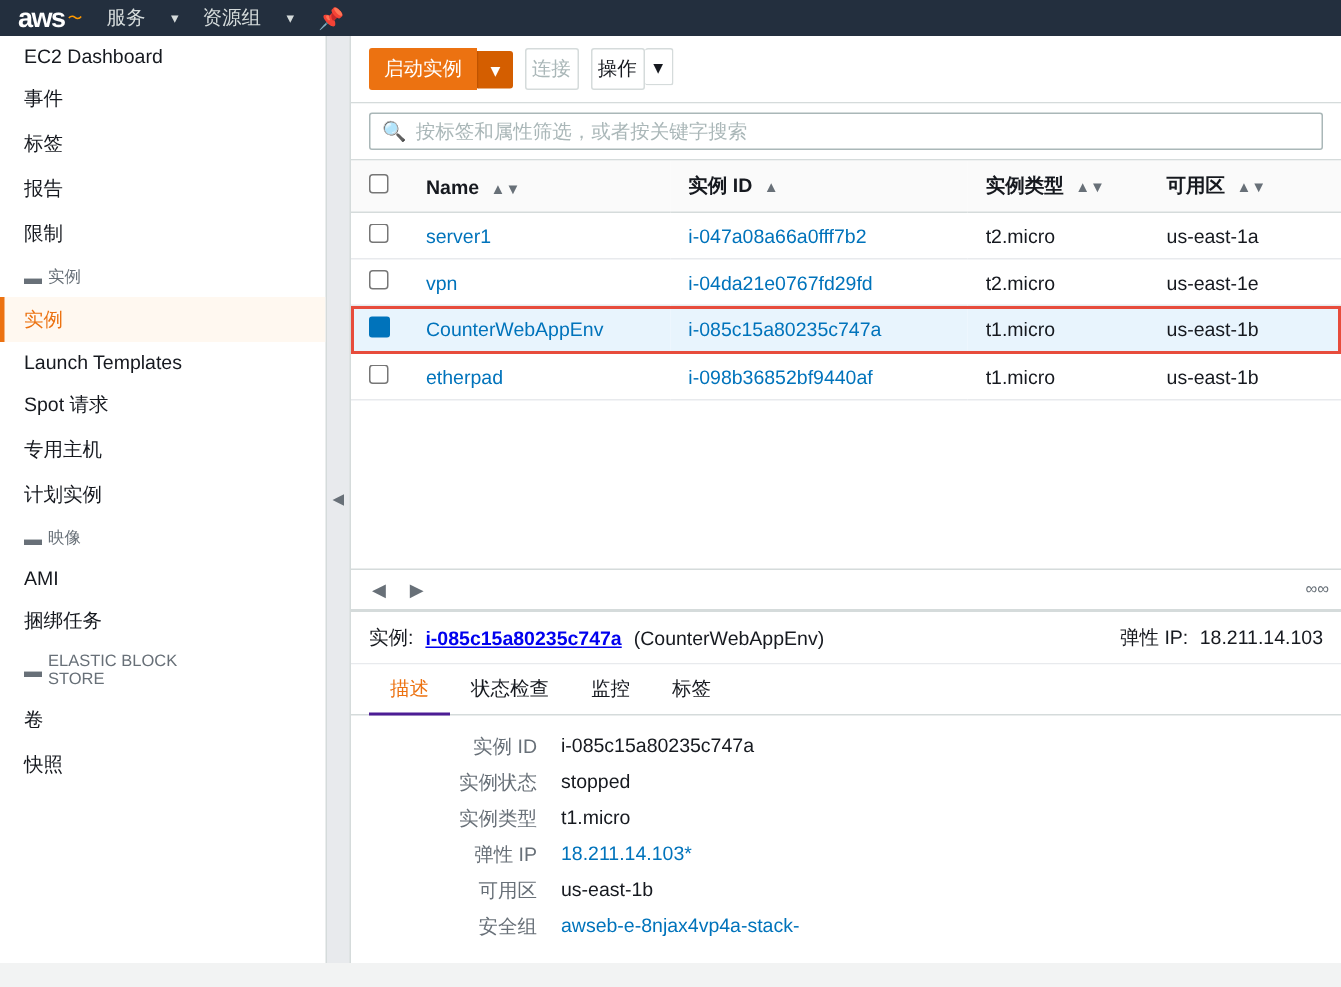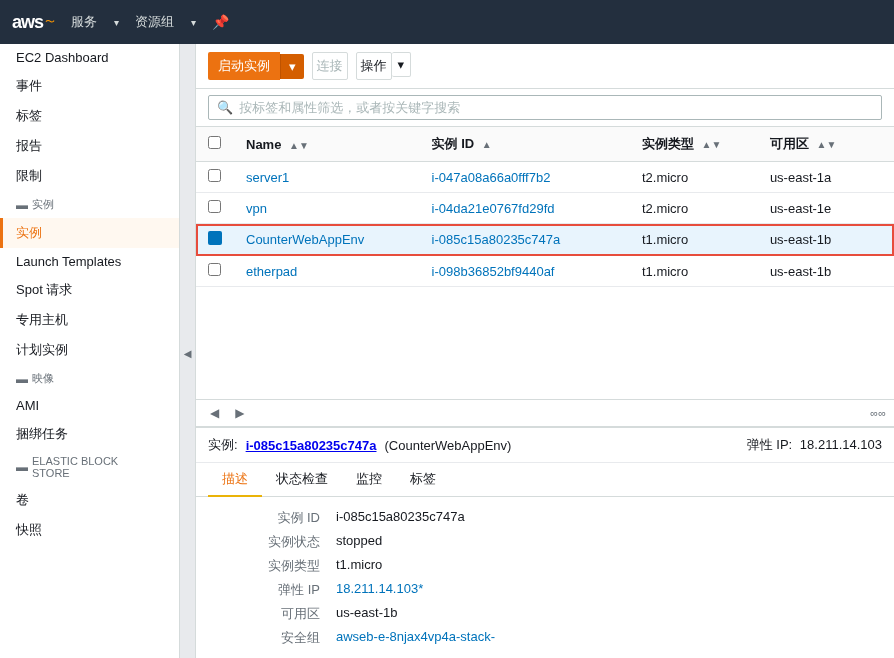--- a/index.html
+++ b/index.html
@@ -1,21 +1,21 @@
 <!DOCTYPE html>
 <html><head>
   <meta charset="utf-8">
   <style>
     * { box-sizing: border-box; margin: 0; padding: 0; }
     body { font-family: "Amazon Ember", Arial, sans-serif; font-size: 13px; background: #f2f3f3; color: #16191f; overflow: hidden; }
 
     
     .top-nav {
       background: #232f3e;
-      height: 44px;
+      height: 24px;
       display: flex;
       align-items: center;
       padding: 0 12px;
       gap: 16px;
     }
     .aws-logo {
       display: flex;
       align-items: center;
       gap: 2px;
     }
@@ -41,21 +41,21 @@
     .nav-pin { color: #d5dbdb; font-size: 14px; cursor: pointer; }
 
     
     .layout {
       display: flex;
       height: calc(658px - 40px);
     }
 
     
     .sidebar {
-      width: 180px;
+      width: 218px;
       background: #fff;
       border-right: 1px solid #d5dbdb;
       overflow-y: auto;
       flex-shrink: 0;
     }
     .sidebar-item {
       padding: 6px 16px;
       cursor: pointer;
       font-size: 13px;
       color: #16191f;
@@ -237,21 +237,21 @@
     }
     .tab {
       padding: 7px 14px;
       cursor: pointer;
       font-size: 13px;
       color: #16191f;
       border-bottom: 2px solid transparent;
       margin-bottom: -1px;
     }
     .tab.active {
-      border-bottom: 2px solid #eab308;
+      border-bottom: 2px solid #4c1d95;
       color: #ec7211;
     }
 
     
     .detail-grid {
       display: grid;
       grid-template-columns: 100px auto;
       gap: 6px 16px;
       padding: 12px 24px;
       font-size: 13px;

